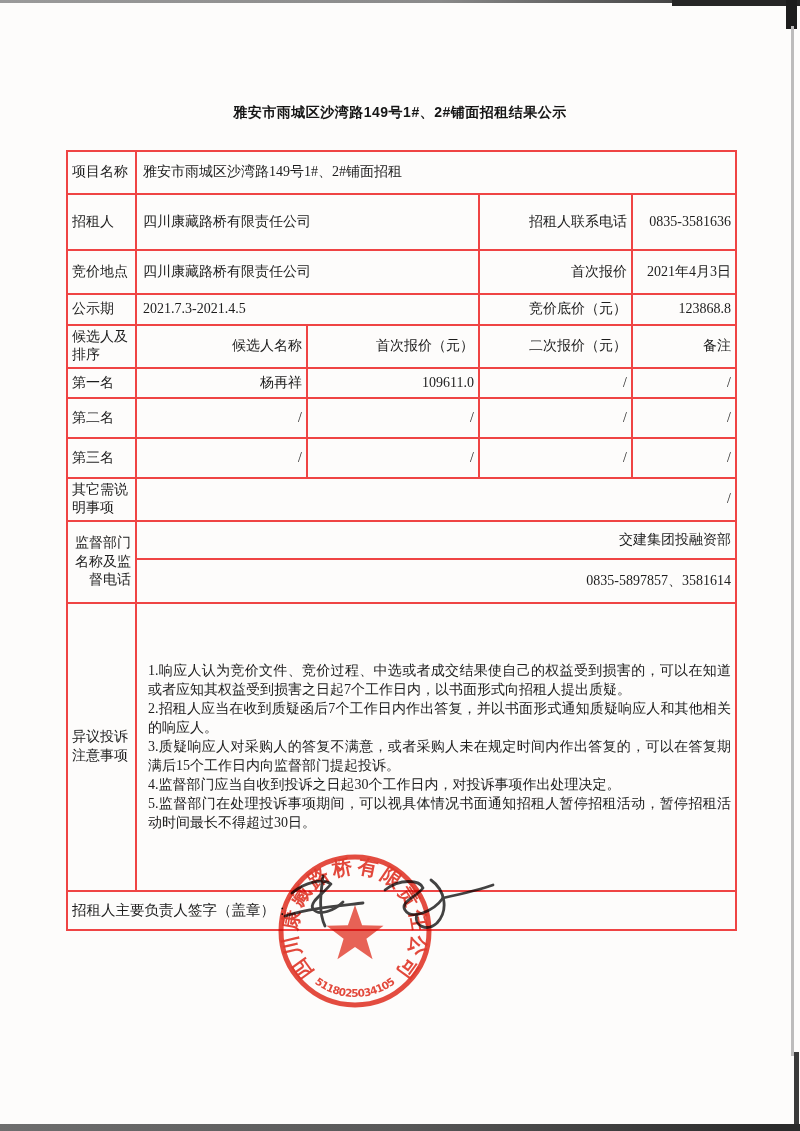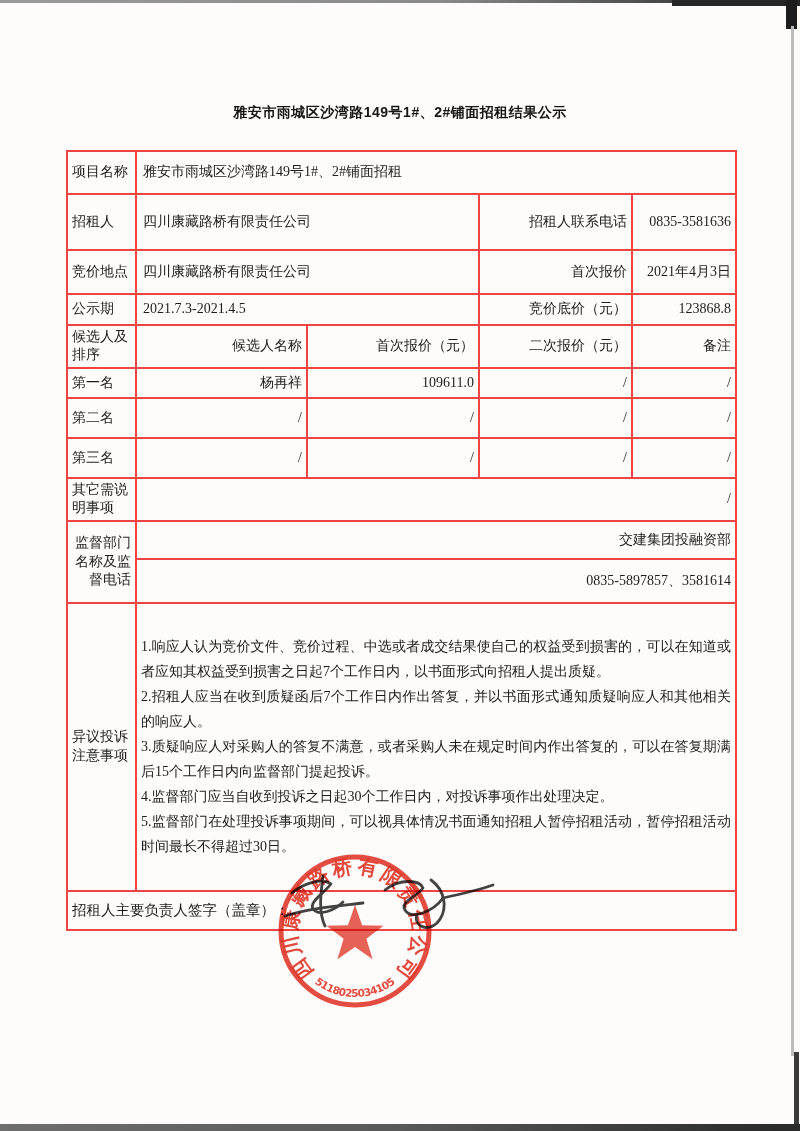--- a/index.html
+++ b/index.html
@@ -53,21 +53,21 @@
     vertical-align: middle;
     padding: 2px 4px;
     line-height: 1.32;
     overflow: hidden;
   }
   td.lab { padding-left: 4px; text-align: left; }
   td.labc { text-align: right; padding-left: 2px; padding-right: 2px; }
   .c { text-align: right; }
   .l { text-align: left; padding-left: 6px !important; }
   td.longtext { padding: 6px 10px; }
-  .obj-item { line-height: 25px; text-align: justify; }
+  .obj-item { line-height: 19px; text-align: justify; margin-left: 7px; }
   td.sig { padding-left: 6px; font-size: 14.5px; }
 
   
   .seal-svg {
     position: absolute;
     left: 275px; top: 850px;
     width: 160px; height: 164px;
     mix-blend-mode: multiply;
   }
   .seal-char {

